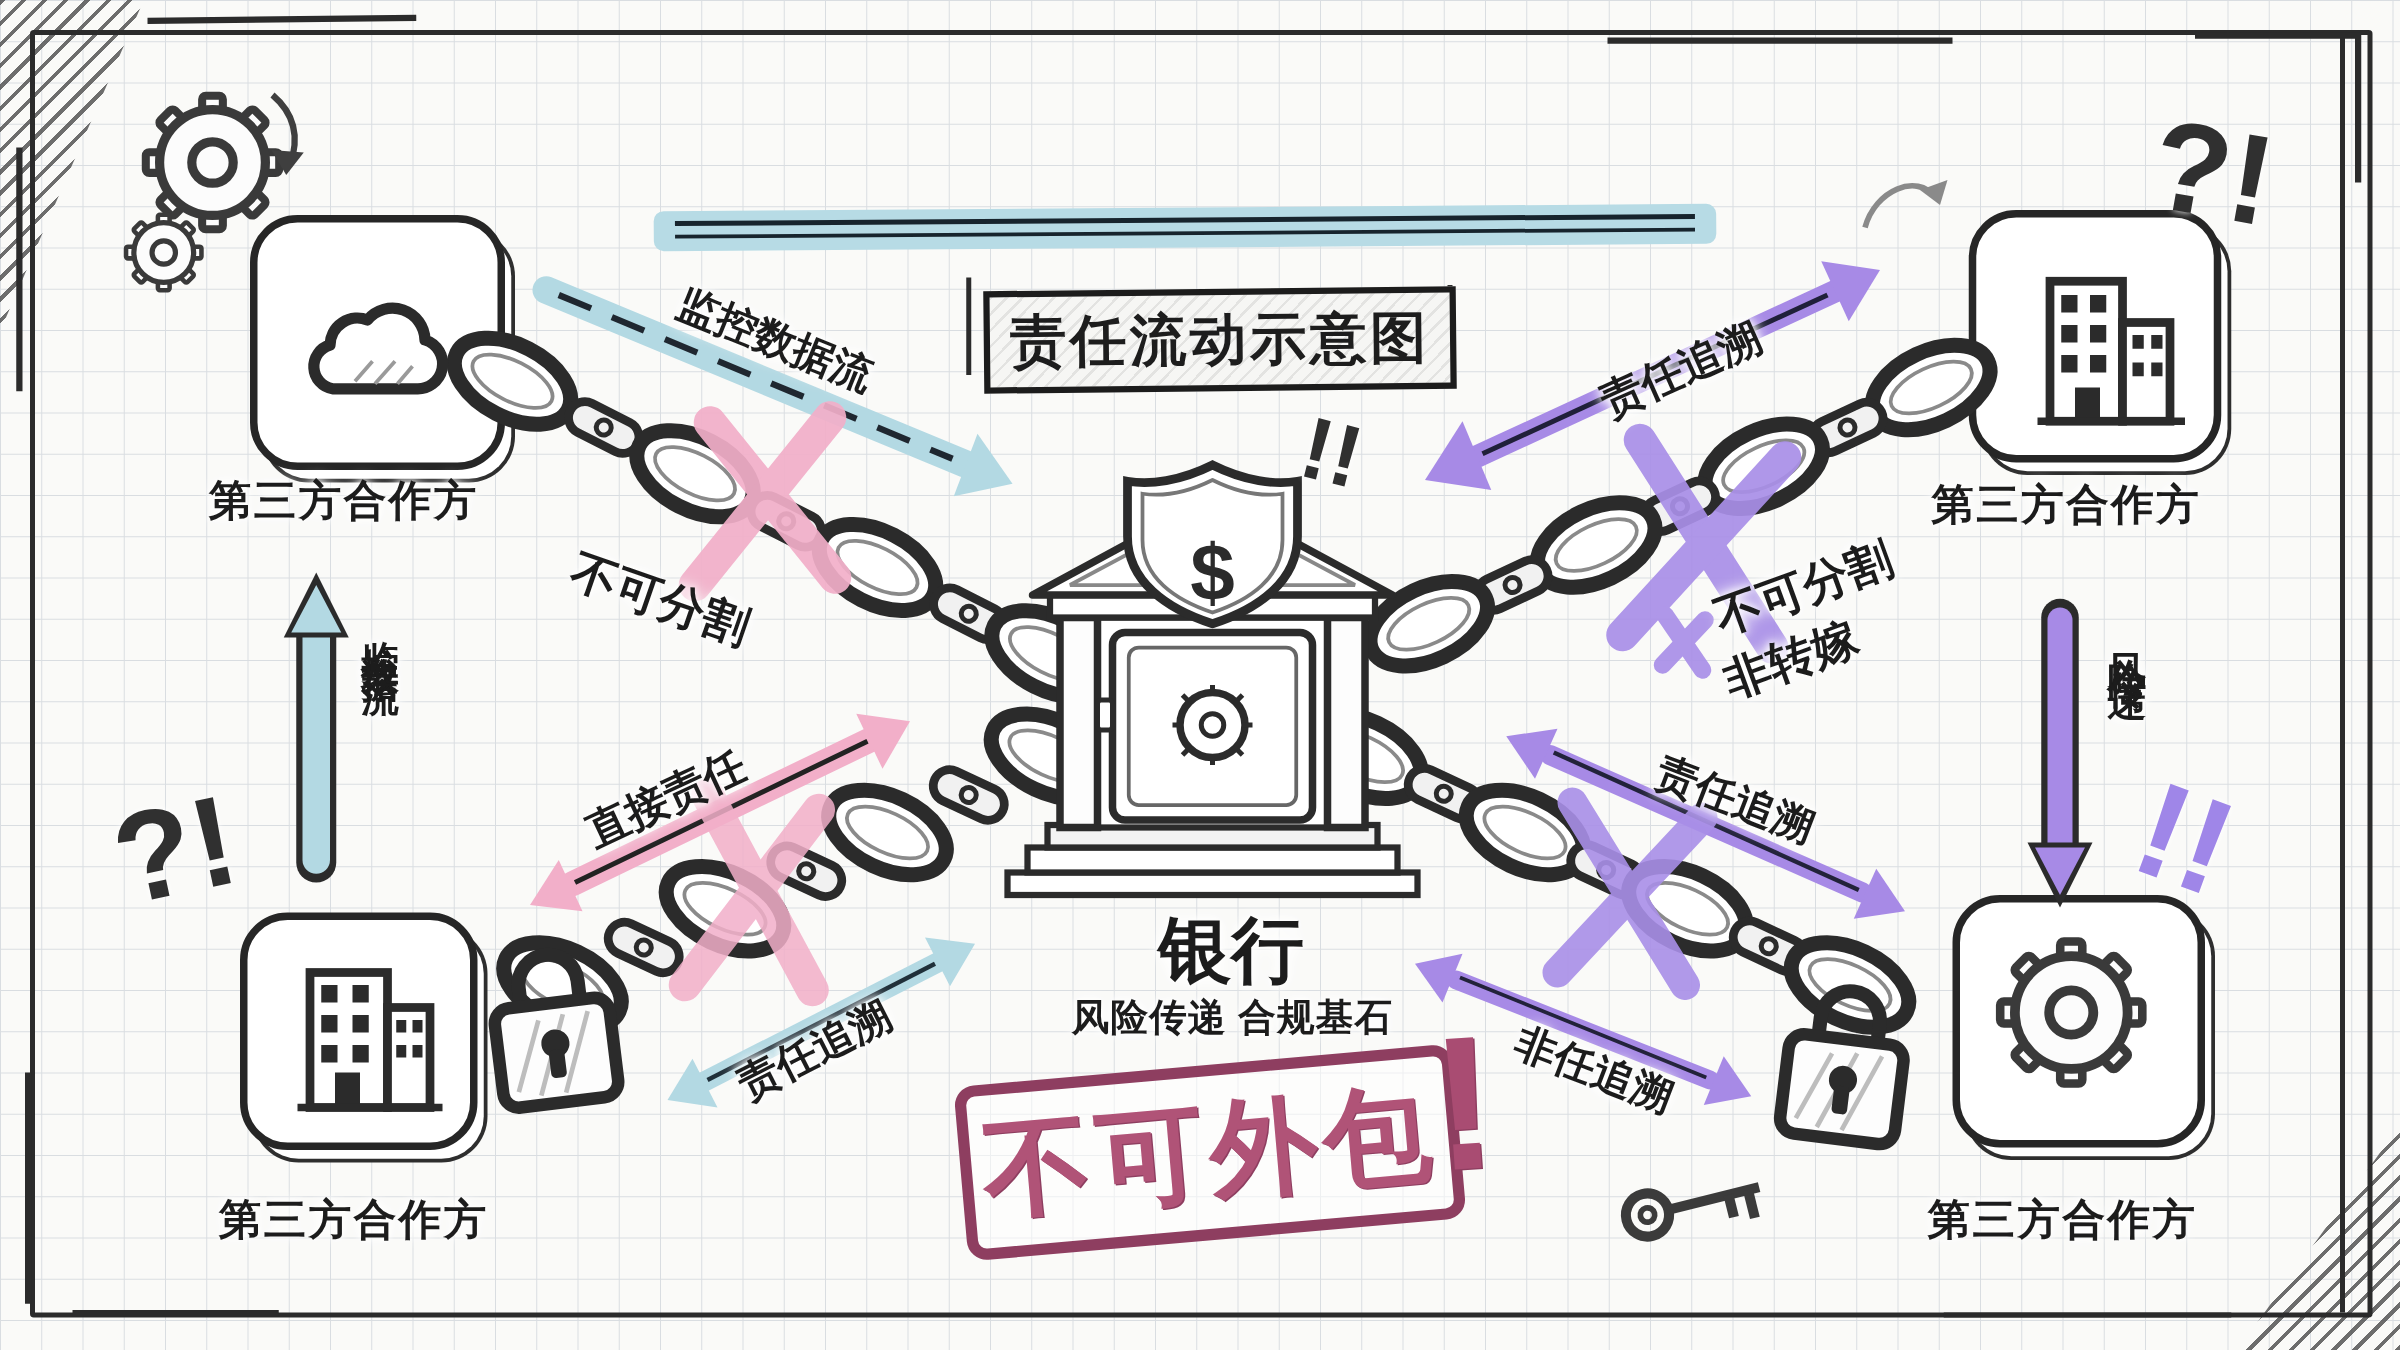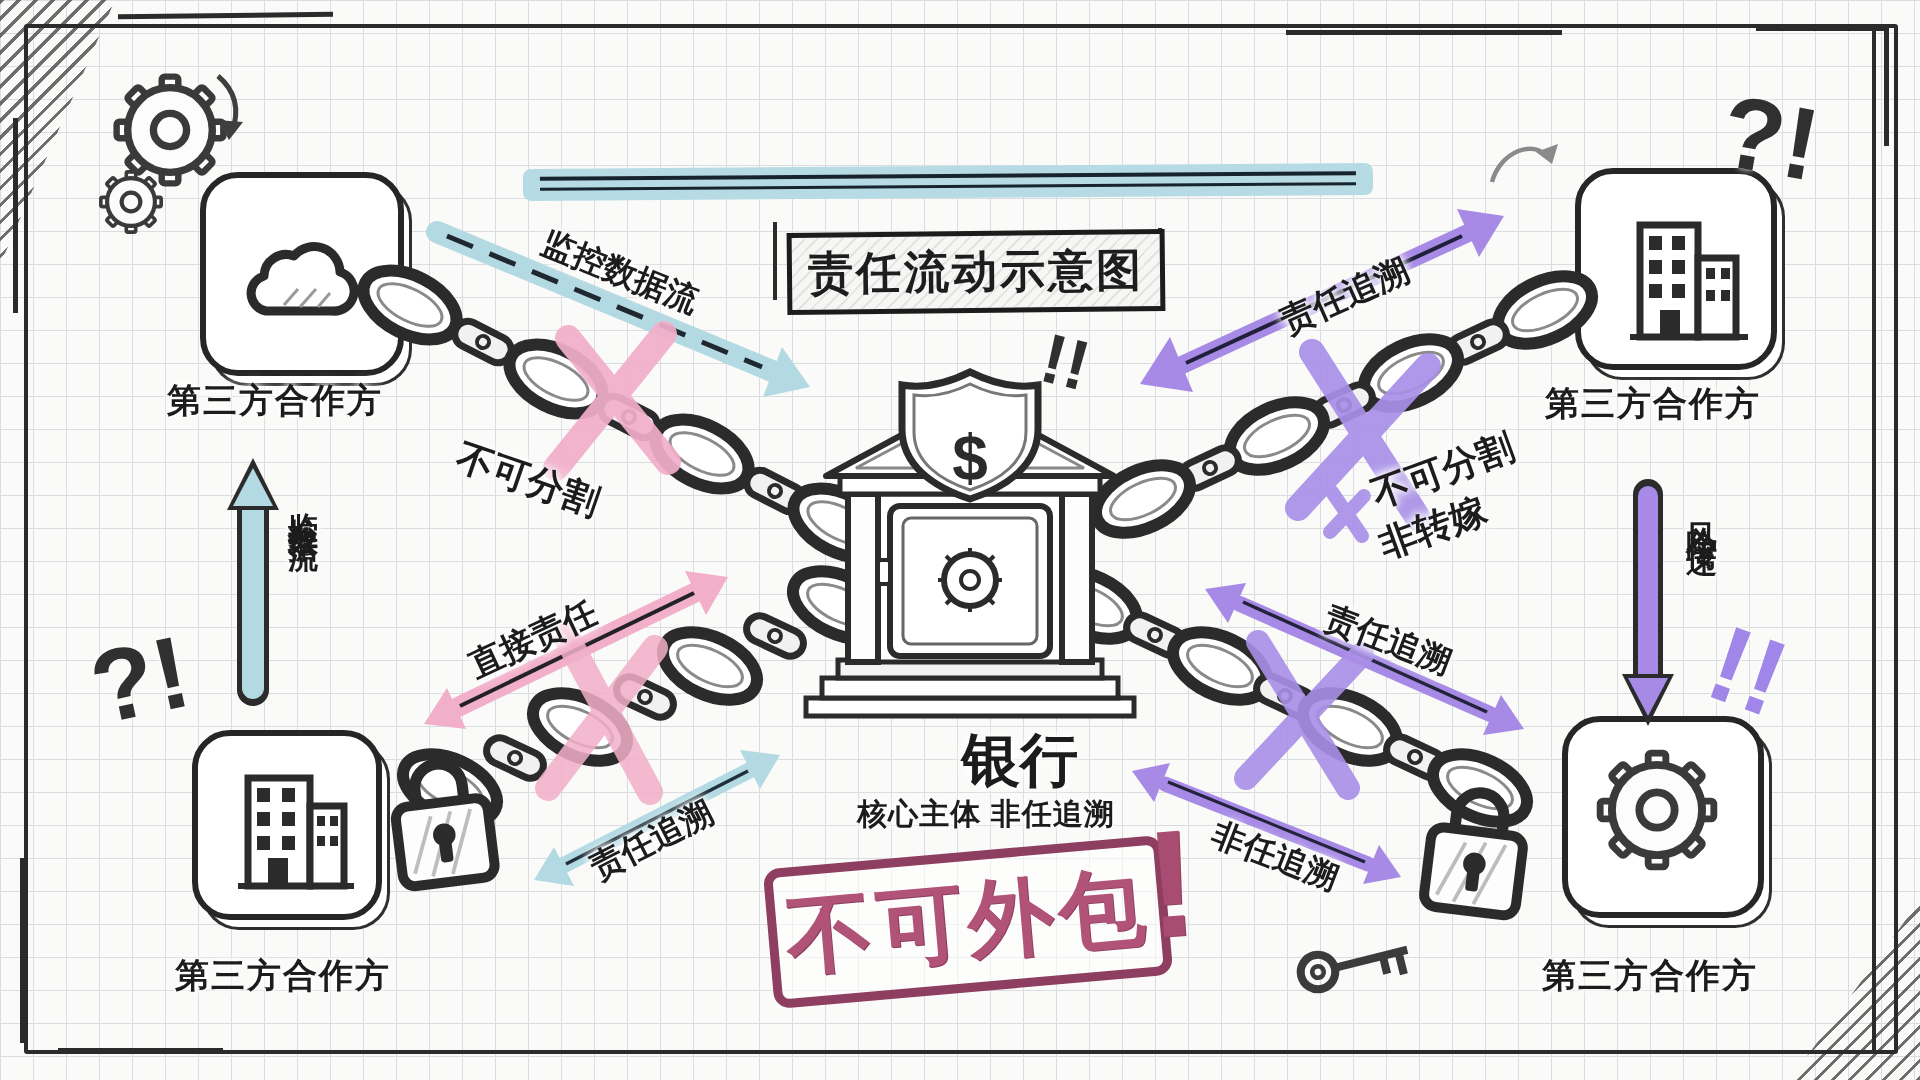--- a/index.html
+++ b/index.html
@@ -323,22 +323,22 @@
   <div class="mark" style="left:1158px;top:228px;width:4px;height:78px"></div>
   <div class="subtitle-box">
     <span>责任流动示意图</span>
   </div>
 
   <div class="lbl partner" style="left:125px;top:378px">第三方合作方</div>
   <div class="lbl partner" style="left:1503px;top:381px">第三方合作方</div>
   <div class="lbl partner" style="left:133px;top:953px">第三方合作方</div>
   <div class="lbl partner" style="left:1500px;top:953px">第三方合作方</div>
 
-  <div class="lbl bank-name" style="left:910px;top:722px">银行</div>
-  <div class="lbl bank-sub" style="left:826px;top:794px">核心主体 非任追溯</div>
+  <div class="lbl bank-name" style="left:875px;top:722px">银行</div>
+  <div class="lbl bank-sub" style="left:826px;top:794px">风险传递 合规基石</div>
 
   <div class="lbl" style="left:495px;top:250px;width:250px;text-align:center;font-size:33px;transform:rotate(22deg)">监控数据流</div>
   <div class="lbl" style="left:1245px;top:273px;width:200px;text-align:center;font-size:34px;transform:rotate(-24deg)">责任追溯</div>
   <div class="lbl vert" style="left:282px;top:488px;font-size:30px">监控数据流</div>
   <div class="lbl vert" style="left:1680px;top:498px;font-size:31px">风险传递</div>
   <div class="lbl" style="left:453px;top:616px;width:160px;text-align:center;font-size:34px;transform:rotate(-25deg)">直接责任</div>
   <div class="lbl" style="left:552px;top:818px;width:200px;text-align:center;font-size:33px;transform:rotate(-27deg)">责任追溯</div>
   <div class="lbl" style="left:1288px;top:618px;width:200px;text-align:center;font-size:33px;transform:rotate(21deg)">责任追溯</div>
   <div class="lbl" style="left:1175px;top:834px;width:200px;text-align:center;font-size:33px;transform:rotate(21deg)">非任追溯</div>
 

